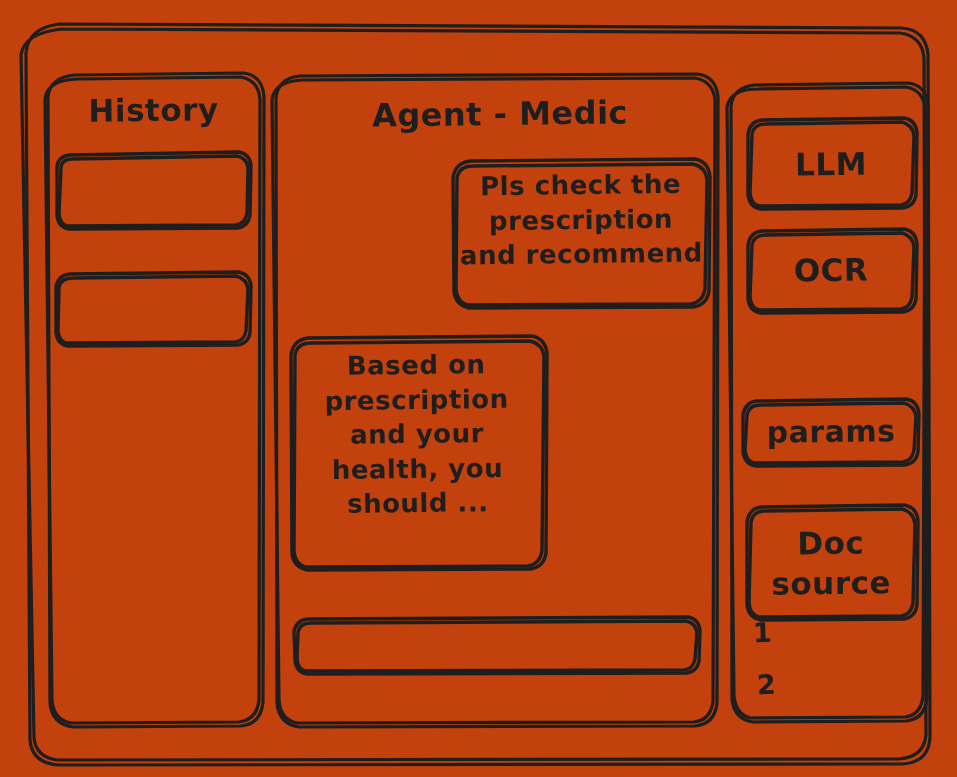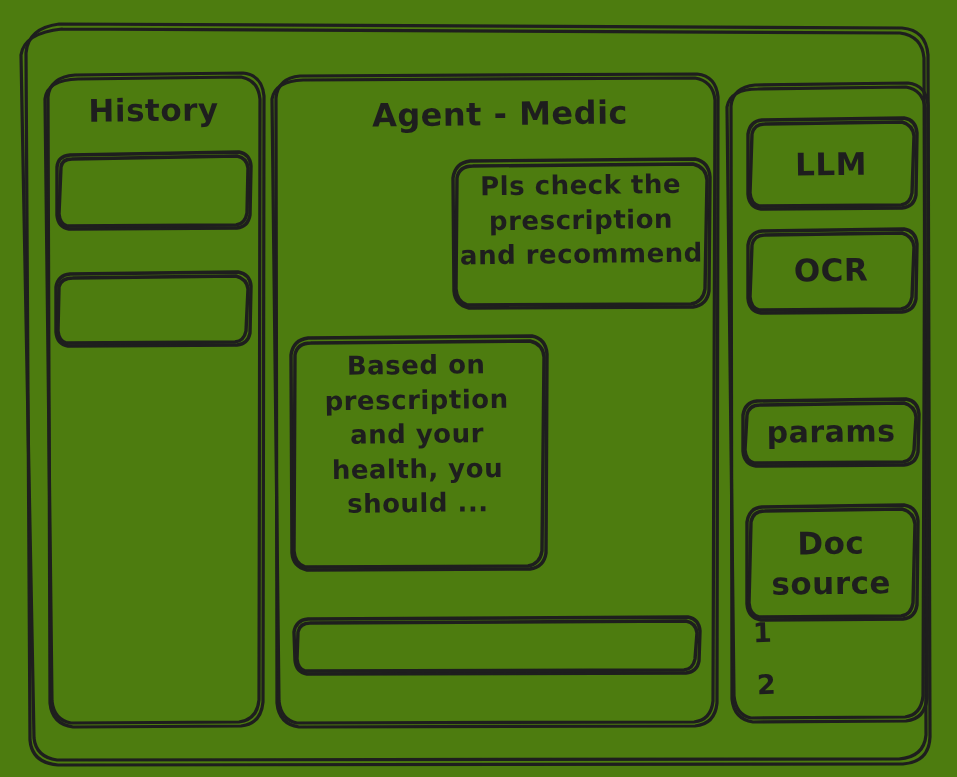--- a/index.html
+++ b/index.html
@@ -4,21 +4,21 @@
 <style>
   html, body {
     margin: 0;
     padding: 0;
     background: #ffffff;
   }
   #canvas {
     position: relative;
     width: 957px;
     height: 777px;
-    background: #4d7c0f;
+    background: #c2410c;
     overflow: hidden;
     font-family: "DejaVu Sans", sans-serif;
   }
   #sketch {
     position: absolute;
     top: 0; left: 0;
     width: 957px;
     height: 777px;
   }
   .lbl {

